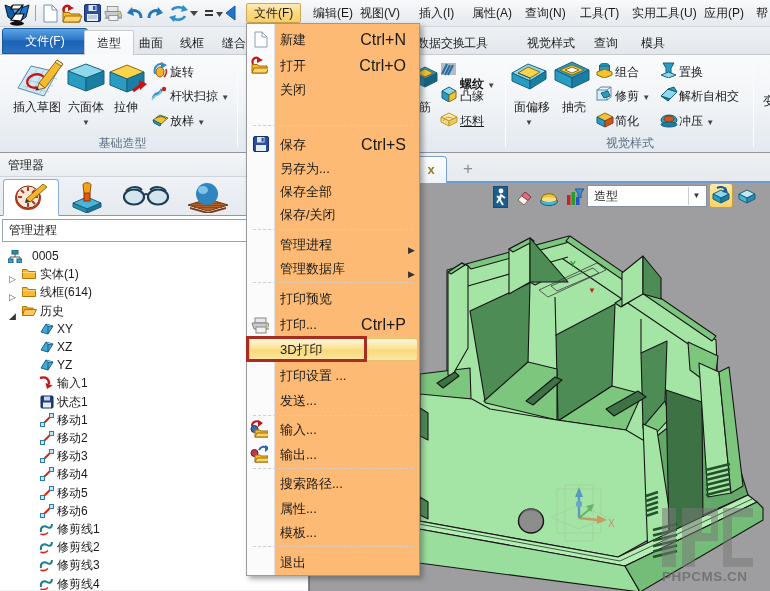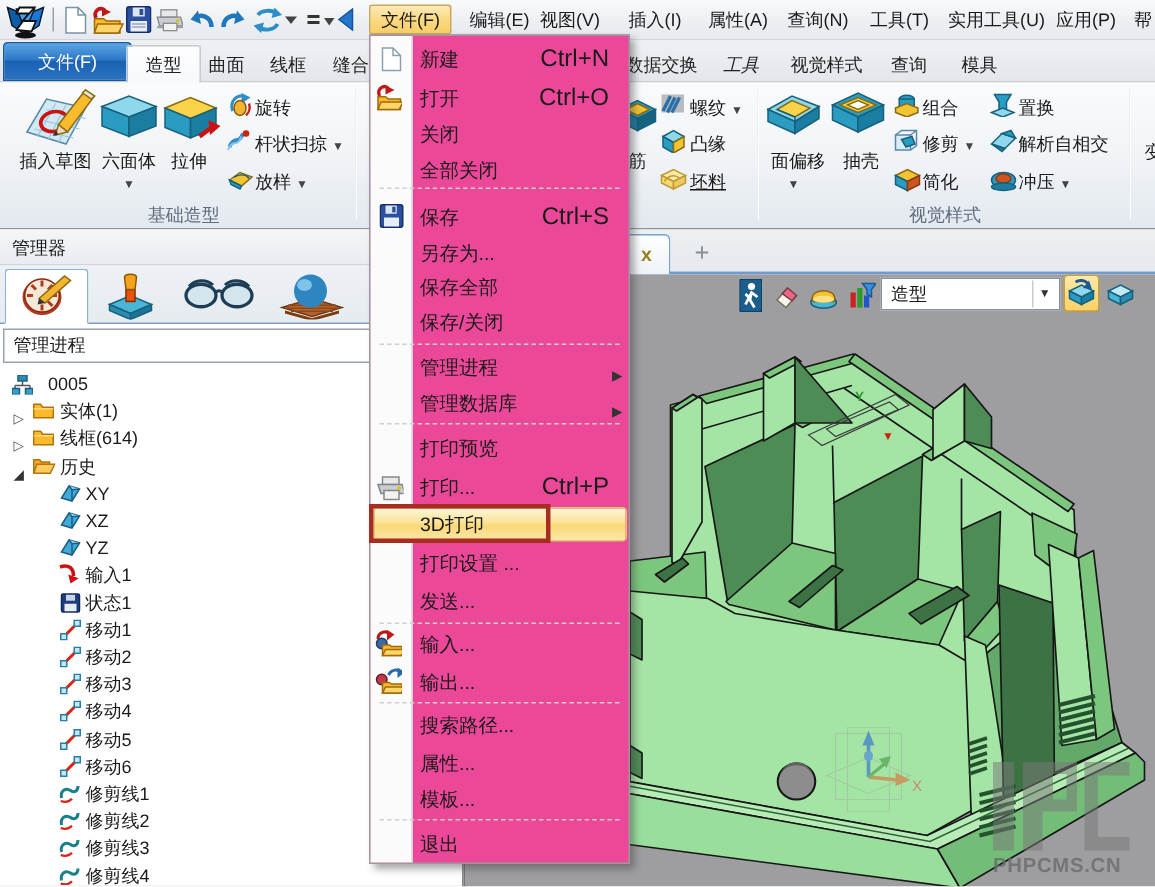--- a/index.html
+++ b/index.html
@@ -48,21 +48,21 @@
 #doctabs { position:absolute; left:310px; top:153px; width:460px; height:30px; background:linear-gradient(#eef0f3,#e6e9ed); border-bottom:2px solid #6f9bd1; }
 #vtab { position:absolute; left:105px; top:3px; width:32px; height:27px; background:linear-gradient(#fefefe,#eef3f8); border:1px solid #7aa2cc; border-bottom:none; border-radius:0 4px 0 0; color:#9a7d1c; font-weight:bold; text-align:center; line-height:26px; font-size:13px; }
 #plustab { position:absolute; left:147px; top:5px; width:22px; height:22px; color:#8a8f94; font-size:17px; text-align:center; line-height:21px; }
 #viewport { position:absolute; left:310px; top:183px; width:460px; height:408px; background:#9e9ea0; overflow:hidden; }
 #vdrop { position:absolute; left:277px; top:2px; width:120px; height:22px; background:#fff; border:1px solid #8a9099; line-height:20px; padding-left:6px; font-size:12px; }
 #vdrop .arr { position:absolute; right:2px; top:1px; width:16px; height:18px; border-left:1px solid #c8ccd0; color:#333; font-size:8px; text-align:center; line-height:18px; }
 .vbtn { position:absolute; top:0px; width:24px; height:25px; border-radius:3px; }
 .vbtn.on { background:linear-gradient(#fde9a9,#fbd266); border:1px solid #c89d3c; }
 
 
-#fmenu { position:absolute; left:246px; top:23px; width:174px; height:553px; background:#ec4899; border:1px solid #9a9a9a; z-index:20;
+#fmenu { position:absolute; left:246px; top:23px; width:174px; height:553px; background:#fdba74; border:1px solid #9a9a9a; z-index:20;
   box-shadow:3px 3px 5px rgba(60,60,60,0.45); }
 #fgutter { position:absolute; left:0; top:0; width:28px; height:551px; background:#fbfbfb; border-right:1px solid #e2e2e2; }
 .fitem { position:absolute; left:29px; width:144px; height:23px; line-height:23px; font-size:13px; color:#1a1a1a; padding-left:4px; }
 .fsc { position:absolute; right:14px; top:0; font-size:16px; color:#1a1a1a; }
 .fsub { position:absolute; right:5px; top:6px; font-size:9px; color:#333; }
 .fsep { position:absolute; left:6px; width:160px; height:0; border-top:1px dashed #cfcfcf; }
 #fhl { position:absolute; left:2px; top:314px; width:169px; height:23px; border-radius:3px;
   background:linear-gradient(#fdf6d8,#fbe296 45%,#f9d878 55%,#fbe7a8); border:1px solid #e3c46c; }
 #redbox { position:absolute; left:-1px; top:312px; width:121px; height:26px; border:3px solid #a82c20; }
 .ficon { position:absolute; left:5px; width:18px; height:18px; }
@@ -142,21 +142,21 @@
       </svg>
 </div>
 
 <div id="tabrow">
   <div id="filebtn">文件(F)</div>
   <span class="rtab sel" style="left:84px;">造型</span>
   <span class="rtab" style="left:127px;">曲面</span>
   <span class="rtab" style="left:168px;">线框</span>
   <span class="rtab" style="left:210px;">缝合</span>
   <span class="rtab" style="left:405px;">数据交换</span>
-  <span class="rtab" style="left:470px;font-style:italic;">工具</span>
+  <span class="rtab" style="left:452px;">工具</span>
   <span class="rtab" style="left:515px;">视觉样式</span>
   <span class="rtab" style="left:582px;">查询</span>
   <span class="rtab" style="left:629px;">模具</span>
 </div>
 
 <div id="ribbon">
 
   <svg class="abs" style="left:17px;top:3px;" width="48" height="42">
     <polygon points="1,30 14,8 40,14 27,38" fill="#cfe9f5" stroke="#5a87a8"></polygon>
     <path d="M6 28 L32 34 M10 22 L36 28 M14 15 L40 21 M20 11 L8 33 M27 12 L15 35 M33 14 L22 37" stroke="#9cc4da" stroke-width="0.8" fill="none"></path>
@@ -227,21 +227,21 @@
     <polygon points="1,6 1,13 8,17 8,10" fill="#2a9cc2" stroke="#16617e"></polygon>
     <polygon points="8,10 8,17 15,13 15,6" fill="#f2c431" stroke="#8a6a10"></polygon>
   </svg>
 
   <svg class="abs" style="left:440px;top:57px;" width="18" height="15">
     <polygon points="1,5 9,1 17,5 9,9" fill="#fbe9a8" stroke="#c09a30"></polygon>
     <polygon points="1,5 1,10 9,14 9,9" fill="#f6d876" stroke="#c09a30"></polygon>
     <polygon points="17,5 17,10 9,14 9,9" fill="#eec860" stroke="#c09a30"></polygon>
     <path d="M3 9 C5 5 10 4 13 7" stroke="#c09a30" fill="none"></path>
   </svg>
-  <div class="smalllab" style="left:460px;top:9px;">螺纹 <span class="dd">▼</span></div>
+  <div class="smalllab" style="left:460px;top:21px;font-weight:bold;">螺纹 <span class="dd">▼</span></div>
   <div class="smalllab" style="left:460px;top:33px;">凸缘</div>
   <div class="smalllab" style="left:460px;top:58px;text-decoration:underline;">坯料</div>
   <div class="gsep" style="left:505px;"></div>
 
   <svg class="abs" style="left:510px;top:6px;" width="38" height="32">
     <polygon points="2,12 18,3 36,10 20,20" fill="#8fd8ec" stroke="#16617e"></polygon>
     <polygon points="2,12 2,20 20,28 20,20" fill="#2a9cc2" stroke="#16617e"></polygon>
     <polygon points="36,10 36,18 20,28 20,20" fill="#1b7da1" stroke="#16617e"></polygon>
     <polygon points="8,12 18,6 30,11 20,17" fill="#f9d44a" stroke="#8a6a10"></polygon>
     <path d="M8 12 L20 17 L20 24" stroke="#16617e" fill="none"></path>
@@ -675,21 +675,20 @@
   <svg class="ficon" style="top:421px;left:3px;" width="20" height="18">
         <circle cx="4.5" cy="8" r="3.5" fill="#c03a4a" stroke="#6a1a2a"></circle>
         <path d="M5 10 L5 17 L18 17 L18 11 L11 11 L9.5 10 Z" fill="#fcb92c" stroke="#a06a08"></path>
         <path d="M7 13 L20 13 L17.5 17 L5 17 Z" fill="#fdd468" stroke="#a06a08"></path>
         <path d="M9 5 C11 1 15 1 17 3" fill="none" stroke="#2a6aaa" stroke-width="2"></path>
         <polygon points="15,0 20,3 15,7" fill="#2a6aaa"></polygon>
       </svg>
   <div class="fitem" style="top:4px;">新建<span class="fsc">Ctrl+N</span></div>
   <div class="fitem" style="top:30px;">打开<span class="fsc">Ctrl+O</span></div>
   <div class="fitem" style="top:54px;">关闭</div>
-  <div class="fitem" style="top:78px;">全部关闭</div>
   <div class="fsep" style="top:101px;"></div>
   <div class="fitem" style="top:133px;">另存为...</div>
   <div class="fitem" style="top:109px;">保存<span class="fsc">Ctrl+S</span></div>
   <div class="fitem" style="top:156px;">保存全部</div>
   <div class="fitem" style="top:179px;">保存/关闭</div>
   <div class="fsep" style="top:205px;"></div>
   <div class="fitem" style="top:209px;">管理进程<span class="fsub">▶</span></div>
   <div class="fitem" style="top:233px;">管理数据库<span class="fsub">▶</span></div>
   <div class="fsep" style="top:258px;"></div>
   <div class="fitem" style="top:263px;">打印预览</div>

